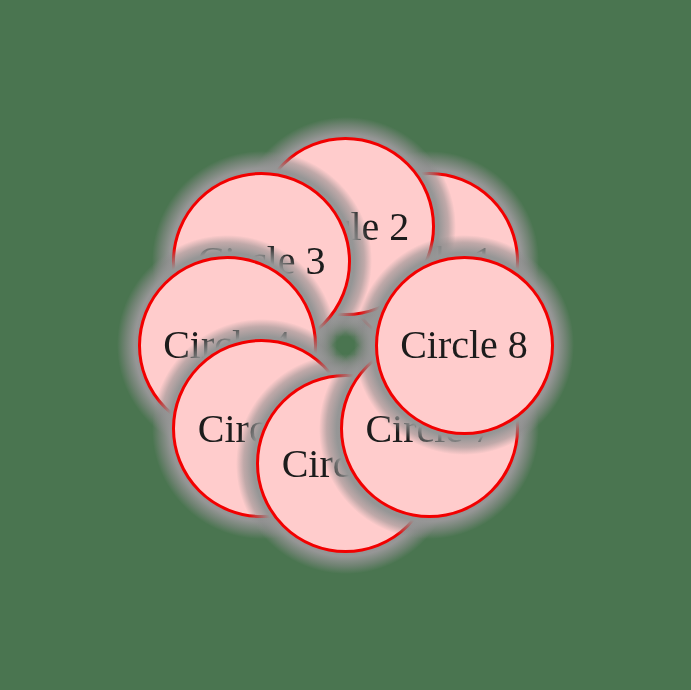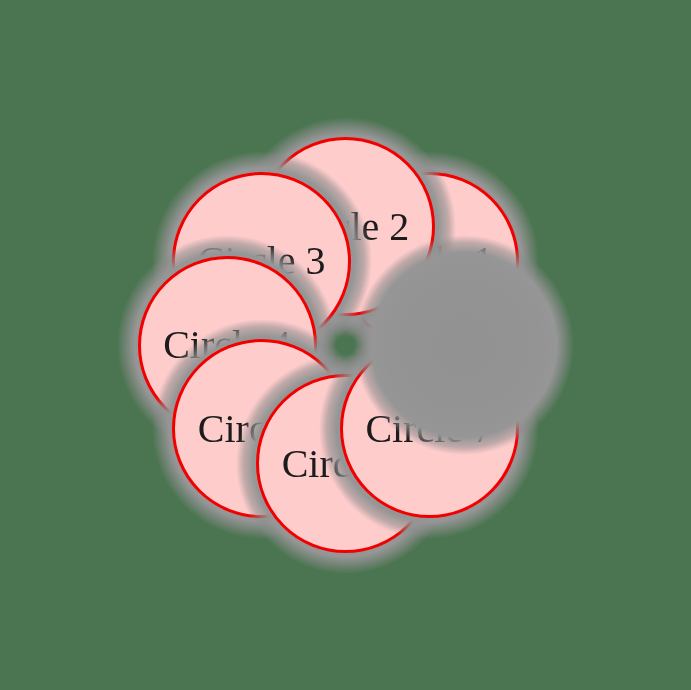--- a/index.html
+++ b/index.html
@@ -95,14 +95,17 @@
   <div class="circle pos-6">
     <span class="label">Circle 6</span>
   </div>
 
   <div class="shadow pos-7"></div>
   <div class="circle pos-7">
     <span class="label">Circle 7</span>
   </div>
 
   <div class="shadow pos-8"></div>
+  <div class="circle pos-8">
+    <span class="label">Circle 8</span>
+  </div>
 
 </div>
 
 </body></html>

